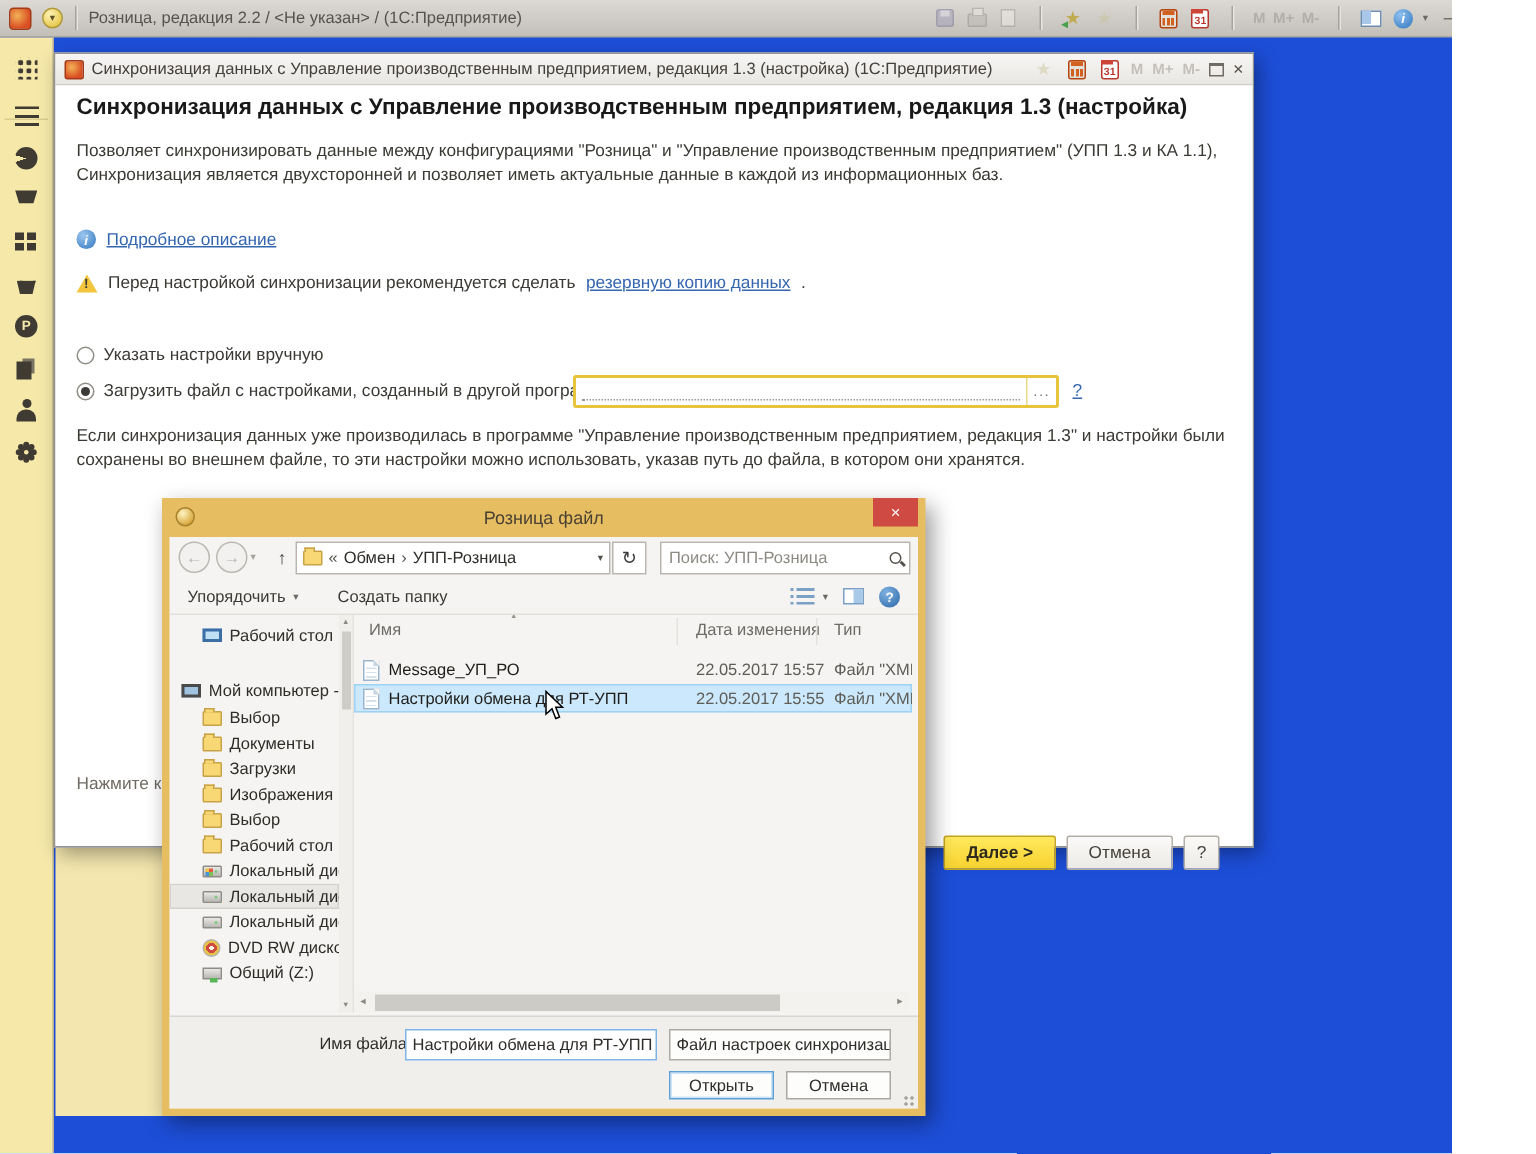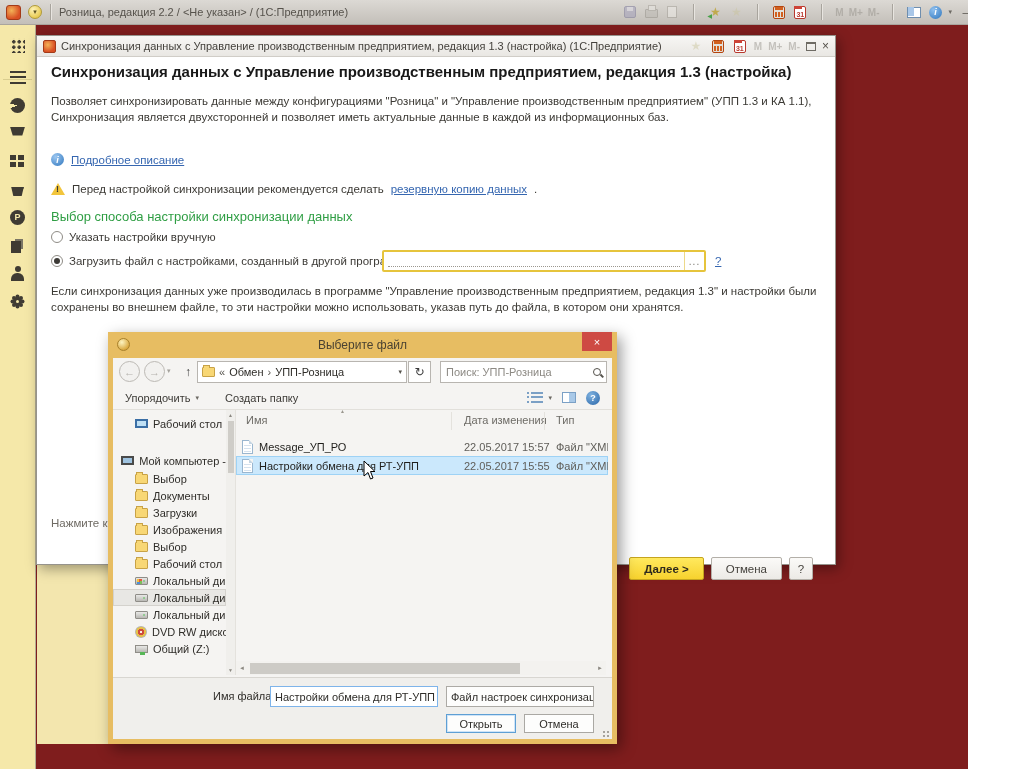--- a/index.html
+++ b/index.html
@@ -1,18 +1,18 @@
 <!DOCTYPE html>
 <html><head>
 <meta charset="utf-8">
 <style>
   * { margin:0; padding:0; box-sizing:border-box; }
   html,body { width:1024px; height:769px; }
   body { font-family:"Liberation Sans","DejaVu Sans",sans-serif; font-size:11px; color:#3c3a36; }
-  .stage { position:relative; width:968px; height:769px; background:#7f1d1d; overflow:hidden; }
+  .stage { position:relative; width:968px; height:769px; background:#1d4ed8; overflow:hidden; }
 
   
   .app-titlebar { position:absolute; left:0; top:0; width:1024px; height:25px;
     background:linear-gradient(#dcd9d4,#c3bfb9); border-bottom:1px solid #a9a59e;
     display:flex; align-items:center; padding:0 6px; }
   .onec-logo { width:15px; height:15px; border-radius:3px;
     background:radial-gradient(circle at 35% 35%, #f3b257, #d94f23 70%); border:1px solid #a33a18; }
   .dd-circle { width:14px; height:14px; border-radius:50%; margin-left:7px;
     background:radial-gradient(circle at 35% 30%, #fdf2b6, #e7c94f 75%); border:1px solid #b09a3a;
     display:flex; align-items:center; justify-content:center; color:#5c5122; font-size:7px; }
@@ -348,21 +348,20 @@
       <div class="row-link">
         <span class="info-badge">i</span>
         <a class="lnk">Подробное описание</a>
       </div>
       <div class="row-warn">
         <span class="warn-badge"></span>
         <span>Перед настройкой синхронизации рекомендуется сделать</span>
         <a class="lnk">резервную копию данных</a>
           <span>.</span>
       </div>
-      <div class="wz-section">Выбор способа настройки синхронизации данных</div>
       <div class="row-radio1">
         <span class="radio"></span>
         <span>Указать настройки вручную</span>
       </div>
       <div class="row-radio2">
         <span class="radio checked"></span>
         <span>Загрузить файл с настройками, созданный в другой программе</span>
       </div>
       <div class="path-field">
         <span class="path-inner"></span>
@@ -375,21 +374,21 @@
         <button class="btn primary">Далее &gt;</button>
         <button class="btn">Отмена</button>
         <button class="btn square">?</button>
       </div>
     </div>
   </div>
 
   <div class="filedlg">
     <div class="fd-titlebar">
       <span class="fd-icon"></span>
-      <span>Выберите файл</span>
+      <span>Розница файл</span>
       <span class="fd-close">×</span>
     </div>
     <div class="fd-body">
 
       <span class="nav-circle" style="left:6px">←</span>
       <span class="nav-circle" style="left:31px">→</span>
       <span class="nav-ddsm">▾</span>
       <span class="nav-up">↑</span>
       <span class="addr">
         <span class="mini-folder"></span>

